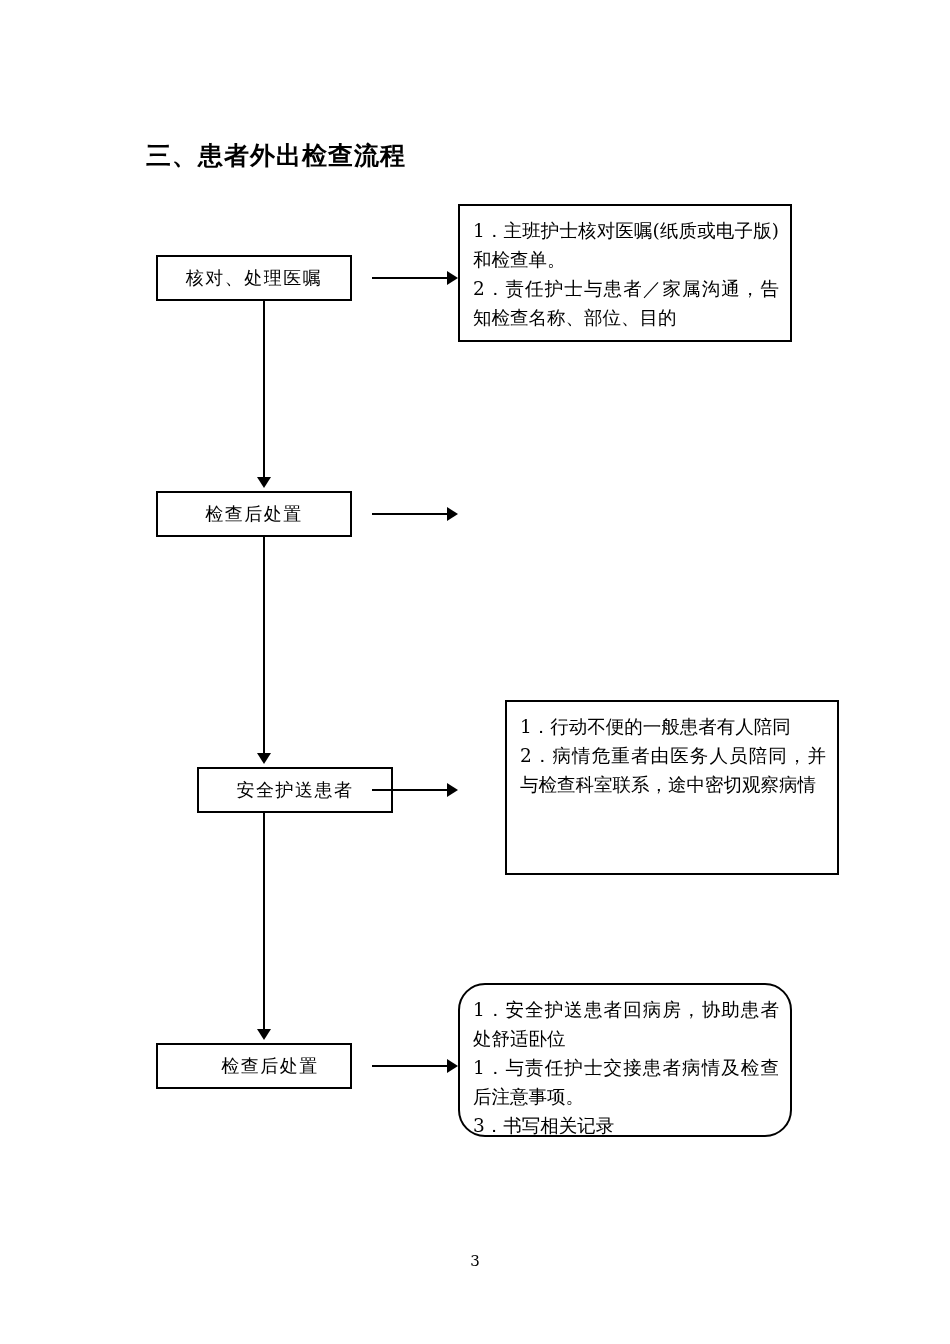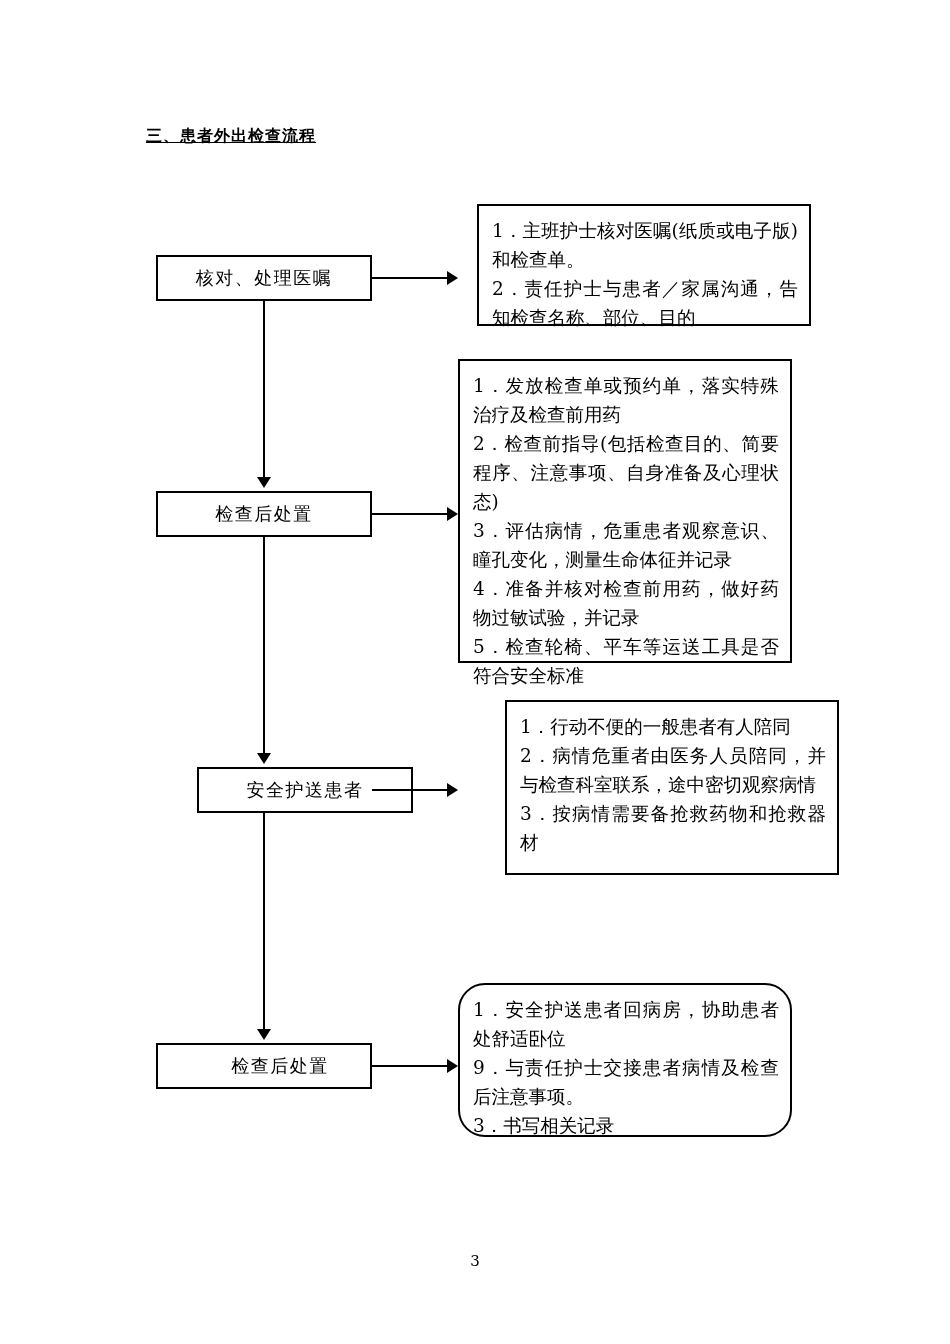--- a/index.html
+++ b/index.html
@@ -17,34 +17,33 @@
     width: 950px;
     height: 1344px;
     background: #ffffff;
     overflow: hidden;
   }
 
   
   #page-title {
     position: absolute;
     left: 146px;
-    top: 115px;
-    font-size: 16px;
+    top: 124px;
+    font-size: 25px;
     font-weight: bold;
     letter-spacing: 1px;
     white-space: nowrap;
     line-height: 1.2;
-    text-decoration: underline;
   }
 
   
   .step-box {
     position: absolute;
     left: 156px;
-    width: 216px;
+    width: 196px;
     height: 46px;
     border: 2px solid #000000;
     background: #ffffff;
     box-sizing: border-box;
     display: flex;
     align-items: center;
     justify-content: center;
   }
   .step-label {
     font-size: 18px;
@@ -120,67 +119,59 @@
   <div class="step-box" style="top:255px;">
     <span class="step-label">核对、处理医嘱</span>
   </div>
 
   <div class="h-line" style="left:372px; top:277px; width:76px;"></div>
   <div class="h-arrow-head" style="left:447px; top:271px;"></div>
 
   <div class="v-line" style="left:263px; top:301px; height:176px;"></div>
   <div class="v-arrow-head" style="left:257px; top:477px;"></div>
 
-  <div class="detail-box" style="top:204px; height:122px;margin-left:19px;">
+  <div class="detail-box" style="top:204px; height:138px;">
     <div class="detail-line">1．主班护士核对医嘱(纸质或电子版)和检查单。</div>
     <div class="detail-line">2．责任护士与患者／家属沟通，告知检查名称、部位、目的</div>
   </div>
 
   <div class="step-box" style="top:491px;">
     <span class="step-label">检查后处置</span>
   </div>
 
   <div class="h-line" style="left:372px; top:513px; width:76px;"></div>
   <div class="h-arrow-head" style="left:447px; top:507px;"></div>
 
   <div class="v-line" style="left:263px; top:537px; height:216px;"></div>
   <div class="v-arrow-head" style="left:257px; top:753px;"></div>
 
-  <div class="detail-box" style="top:359px; height:304px;">
-    <div class="detail-line">1．发放检查单或预约单，落实特殊治疗及检查前用药</div>
-    <div class="detail-line">2．检查前指导(包括检查目的、简要程序、注意事项、自身准备及心理状态)</div>
-    <div class="detail-line">3．评估病情，危重患者观察意识、瞳孔变化，测量生命体征并记录</div>
-    <div class="detail-line">4．准备并核对检查前用药，做好药物过敏试验，并记录</div>
-    <div class="detail-line">5．检查轮椅、平车等运送工具是否符合安全标准</div>
-  </div>
 
   <div class="step-box" style="top:767px;margin-left:41px;">
     <span class="step-label">安全护送患者</span>
   </div>
 
   <div class="h-line" style="left:372px; top:789px; width:76px;"></div>
   <div class="h-arrow-head" style="left:447px; top:783px;"></div>
 
   <div class="v-line" style="left:263px; top:813px; height:216px;"></div>
   <div class="v-arrow-head" style="left:257px; top:1029px;"></div>
 
   <div class="detail-box" style="top:700px; height:175px;margin-left:47px;">
     <div class="detail-line">1．行动不便的一般患者有人陪同</div>
     <div class="detail-line">2．病情危重者由医务人员陪同，并与检查科室联系，途中密切观察病情</div>
-    <div class="detail-line">3．按病情需要备抢救药物和抢救器材</div>
   </div>
 
   <div class="step-box" style="top:1043px;padding-left:32px;">
     <span class="step-label">检查后处置</span>
   </div>
 
   <div class="h-line" style="left:372px; top:1065px; width:76px;"></div>
   <div class="h-arrow-head" style="left:447px; top:1059px;"></div>
 
   <div class="detail-box" style="top:983px; height:154px;border-radius:27px;">
     <div class="detail-line">1．安全护送患者回病房，协助患者处舒适卧位</div>
-    <div class="detail-line">9．与责任护士交接患者病情及检查后注意事项。</div>
+    <div class="detail-line">1．与责任护士交接患者病情及检查后注意事项。</div>
     <div class="detail-line">3．书写相关记录</div>
   </div>
 
   <div id="page-number">3</div>
 
 </div>
 
 </body></html>

